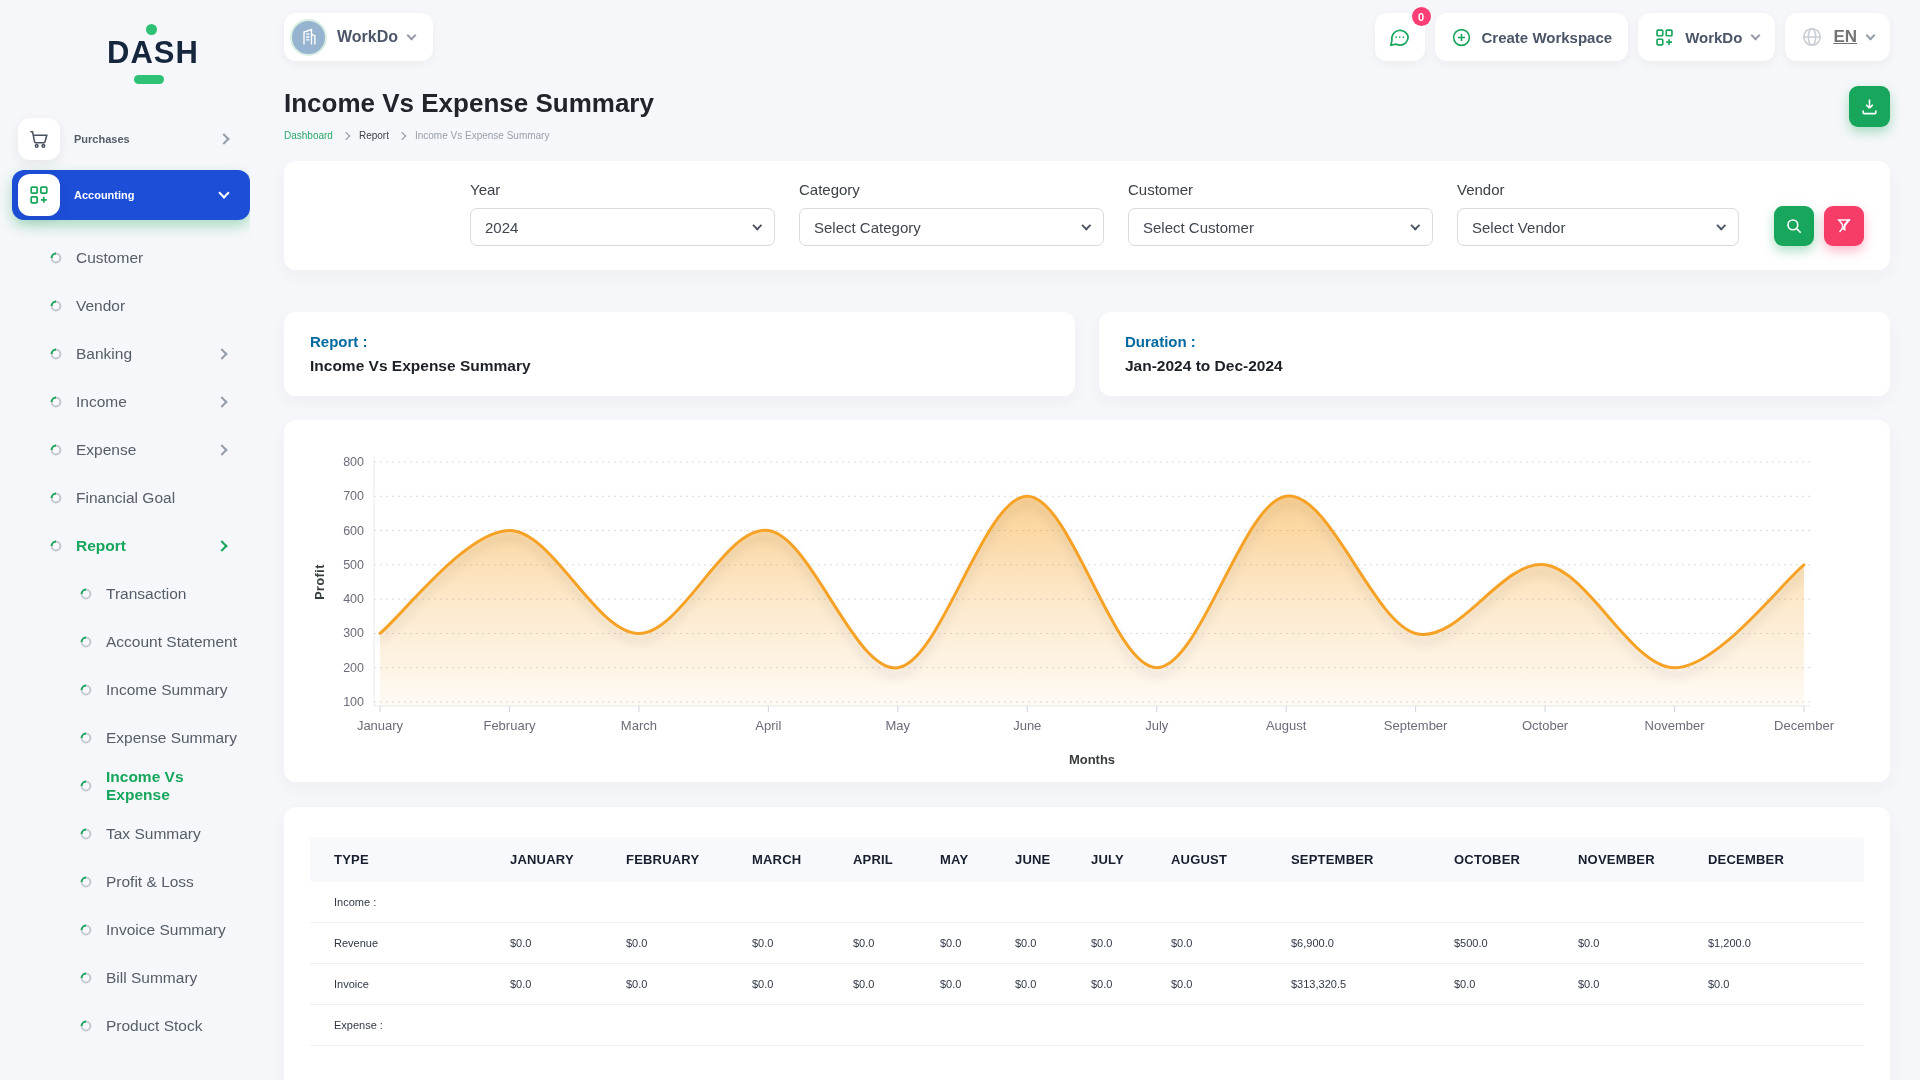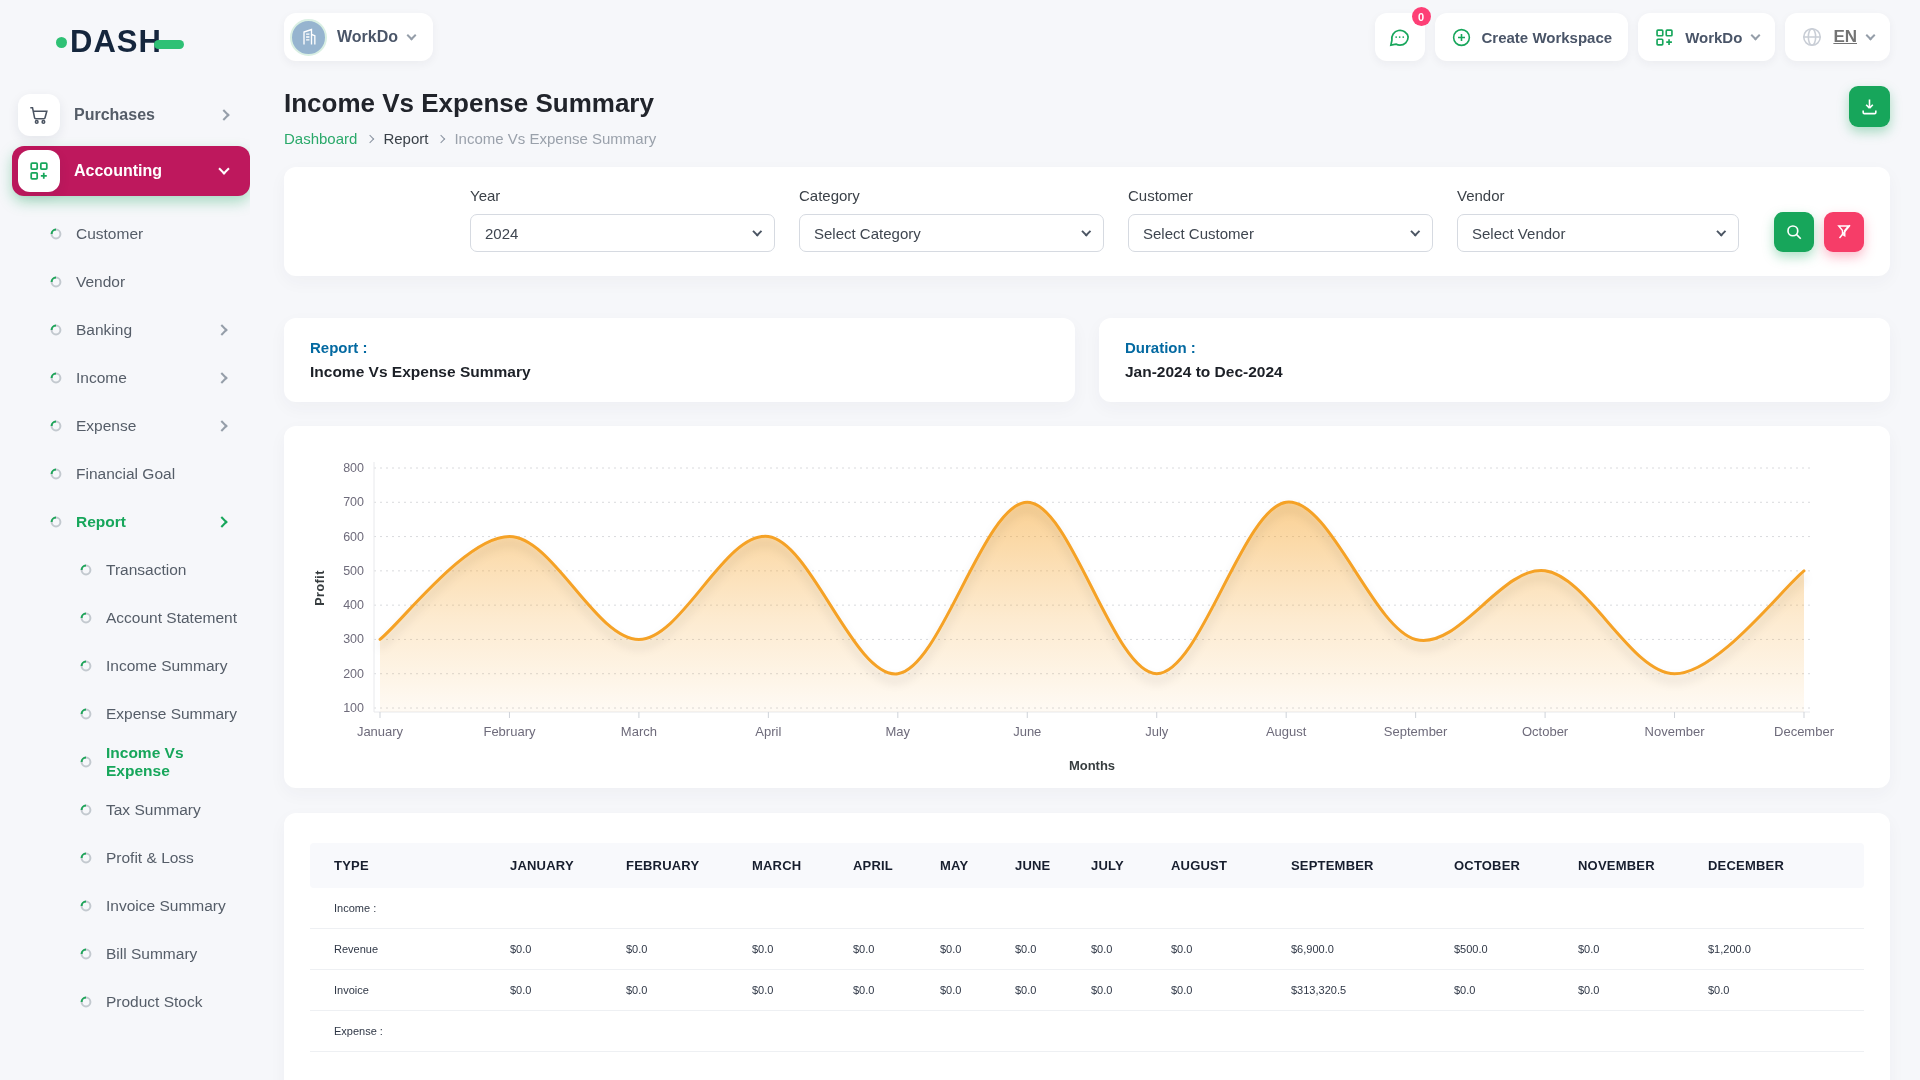--- a/index.html
+++ b/index.html
@@ -5,32 +5,32 @@
   * { margin:0; padding:0; box-sizing:border-box; }
   html,body { width:1920px; height:1080px; overflow:hidden; }
   body {
     font-family:"Liberation Sans","DejaVu Sans",sans-serif;
     background:#f6f7fa; color:#2f3746;
   }
   .app { display:flex; width:100%; height:100%; }
 
   
   .sidebar { width:250px; flex-shrink:0; padding:18px 0 0 12px; overflow:hidden; }
-  .logo { display:flex; align-items:center; margin:6px 0 30px 44px; cursor:pointer; }
+  .logo { display:flex; align-items:center; margin:6px 0 30px 44px; cursor:pointer;flex-direction:column; }
   .logo-dot { width:11px; height:11px; border-radius:50%; background:#2fc175; margin-right:3px; }
   .logo-text { font-size:31px; font-weight:800; letter-spacing:1px; color:#15263d; }
   .logo-dash { width:30px; height:9px; border-radius:5px; background:#2fc175; margin-left:-8px; margin-top:4px; }
 
   .side-sec { display:flex; align-items:center; height:50px; margin-bottom:6px; padding:0 10px 0 6px;
     border-radius:12px; cursor:pointer; color:#555d68; }
   .icn-box { width:42px; height:42px; border-radius:12px; background:#fff; display:flex; align-items:center;
     justify-content:center; box-shadow:0 4px 12px rgba(30,40,60,.08); flex-shrink:0; }
-  .side-sec-label { margin-left:14px; font-size:16px; font-weight:600; }
+  .side-sec-label { margin-left:14px; font-size:11px; font-weight:600; }
   .side-sec .chev { margin-left:auto; margin-right:12px; }
-  .side-sec.active { background:#be185d; box-shadow:0 6px 14px rgba(23,166,91,.35); color:#fff; }
+  .side-sec.active { background:#1d4ed8; box-shadow:0 6px 14px rgba(23,166,91,.35); color:#fff; }
   .side-sec.active .side-sec-label { color:#fff; font-weight:700; }
 
   .side-menu { margin-top:14px; }
   .side-item { display:flex; align-items:center; height:48px; cursor:pointer; color:#555d68; }
   .side-item.lvl1 { padding-left:38px; }
   .side-item.lvl2 { padding-left:68px; }
   .side-item .ring { display:flex; flex-shrink:0; }
   .side-item .lbl { margin-left:14px; font-size:15.5px; font-weight:500; }
   .side-item .chev { margin-left:auto; margin-right:24px; }
   .side-item.active { color:#17a65b; }
@@ -57,21 +57,21 @@
   .top-right { display:flex; gap:10px; align-items:center; }
   .icon-chip { width:50px; justify-content:center; position:relative; padding:0; }
   .badge { position:absolute; top:-6px; right:-6px; min-width:19px; height:19px; border-radius:10px;
     background:#fd3f76; color:#fff; font-size:11px; font-weight:700; display:flex; align-items:center;
     justify-content:center; padding:0 5px; }
   .chip-label { font-size:15px; font-weight:600; color:#4a5568; }
   .lang-code { font-size:17px; font-weight:700; color:#737373;text-decoration:underline; }
 
   .page-head { margin-top:22px; display:flex; justify-content:space-between; align-items:flex-start; }
   .page-title { font-size:26px; font-weight:700; color:#21242b; line-height:34px; }
-  .breadcrumb { margin-top:10px; display:flex; align-items:center; gap:10px; font-size:15px; }
+  .breadcrumb { margin-top:10px; display:flex; align-items:center; gap:10px; font-size:10px; }
   .bc-link { color:#2aa96a; cursor:pointer; }
   .bc-mid { color:#3a4148; cursor:pointer; }
   .bc-cur { color:#9aa1ab; }
   .bc-sep { width:6px; height:6px; border-right:1.6px solid #8a93a0; border-bottom:1.6px solid #8a93a0;
     transform:rotate(-45deg); display:inline-block; }
   .sq-btn { width:41px; height:41px; border-radius:9px; border:none; display:flex; align-items:center;
     justify-content:center; cursor:pointer; }
   .sq-green { background:#17a65b; box-shadow:0 5px 12px rgba(23,166,91,.35); }
   .sq-pink  { background:#f63d68; box-shadow:0 5px 12px rgba(246,61,104,.35); }
 

